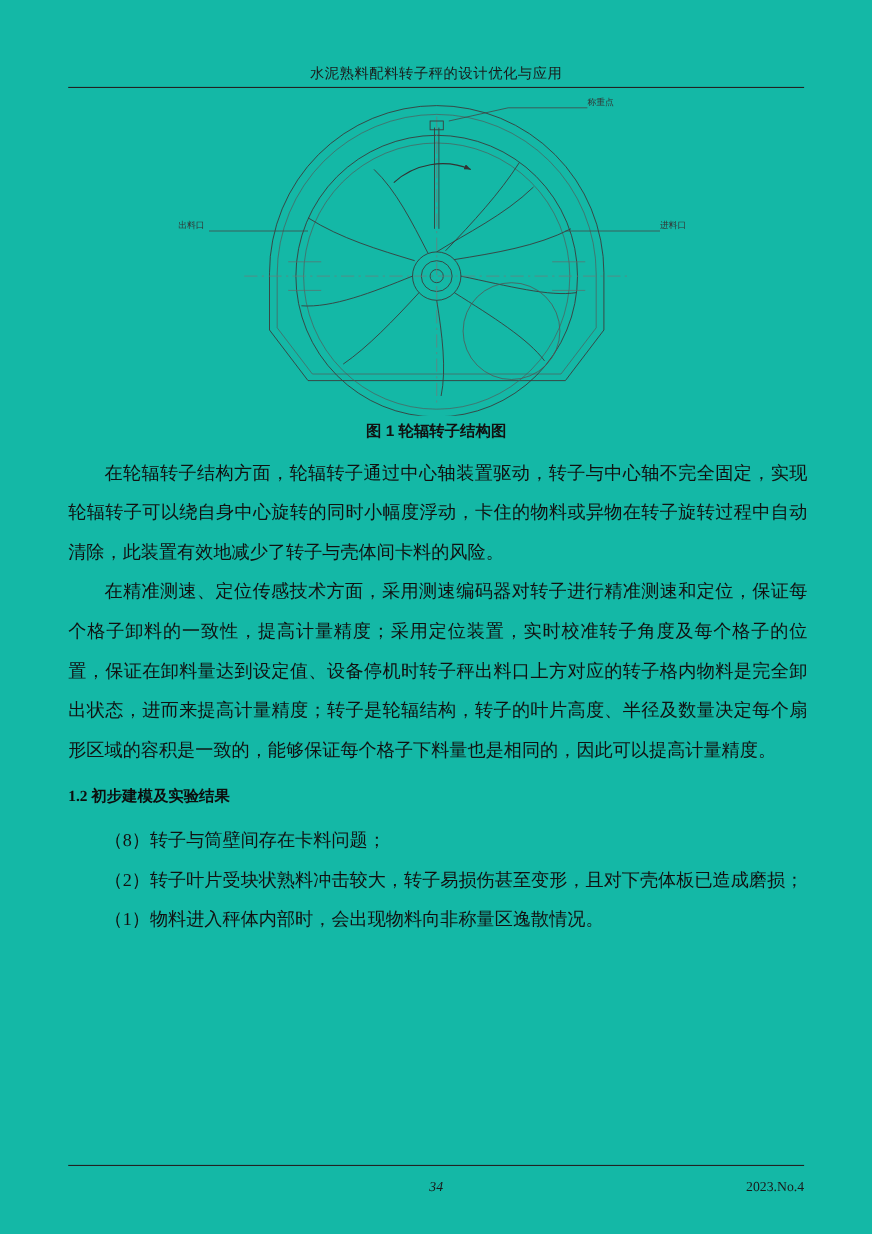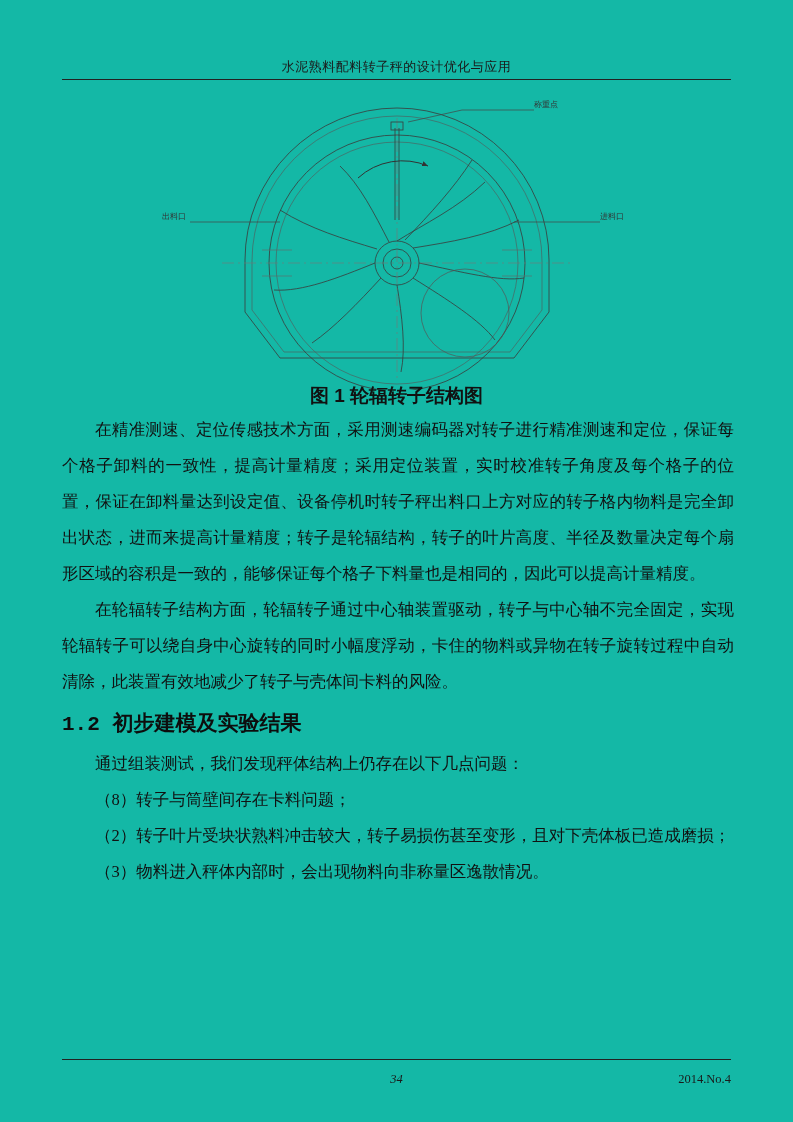--- a/index.html
+++ b/index.html
@@ -31,36 +31,36 @@
   .header-rule {
     position: absolute;
     top: 79px;
     left: 62px;
     width: 669px;
     border-top: 1.3px solid #222;
   }
   
   .figure-area {
     position: absolute;
-    top: 100px;
+    top: 88px;
     left: 62px;
     width: 669px;
     height: 290px;
   }
   .figure-svg {
     display: block;
     margin: 0 auto;
   }
   .figure-caption {
     position: absolute;
     top: 383px;
     left: 62px;
     width: 669px;
     text-align: center;
-    font-size: 19px;
+    font-size: 14px;
     font-weight: bold;
     font-family: "Liberation Sans", sans-serif;
     color: #111;
   }
   
   .body {
     position: absolute;
     top: 412px;
     left: 62px;
     width: 672px;
@@ -68,23 +68,23 @@
   .para {
     font-size: 16.5px;
     line-height: 36px;
     text-align: justify;
     text-justify: inter-ideograph;
     margin: 0;
     text-indent: 2em;
     color: #111;
   }
   .heading {
-    font-size: 21px;
+    font-size: 14px;
     font-weight: bold;
-    font-family: Liberation Mono, monospace;
+    font-family: Liberation Serif, serif;
     line-height: 38px;
     margin: 6px 0 2px 0;
     color: #0d0d0d;
   }
   
   .footer-rule {
     position: absolute;
     bottom: 62px;
     left: 62px;
     width: 669px;
@@ -180,28 +180,27 @@
       </g>
       <text class="lbl" x="372" y="7" text-anchor="start">称重点</text>
       <text class="lbl" x="0" y="119" text-anchor="start">出料口</text>
       <text class="lbl" x="438" y="119" text-anchor="start">进料口</text>
     </svg>
   </div>
 
   <div class="figure-caption">图 1  轮辐转子结构图</div>
 
   <div class="body">
+    <p class="para">在轮辐转子结构方面，轮辐转子通过中心轴装置驱动，转子与中心轴不完全固定，实现轮辐转子可以绕自身中心旋转的同时小幅度浮动，卡住的物料或异物在转子旋转过程中自动清除，此装置有效地减少了转子与壳体间卡料的风险。</p>
     <p class="para">在精准测速、定位传感技术方面，采用测速编码器对转子进行精准测速和定位，保证每个格子卸料的一致性，提高计量精度；采用定位装置，实时校准转子角度及每个格子的位置，保证在卸料量达到设定值、设备停机时转子秤出料口上方对应的转子格内物料是完全卸出状态，进而来提高计量精度；转子是轮辐结构，转子的叶片高度、半径及数量决定每个扇形区域的容积是一致的，能够保证每个格子下料量也是相同的，因此可以提高计量精度。</p>
-    <p class="para">在轮辐转子结构方面，轮辐转子通过中心轴装置驱动，转子与中心轴不完全固定，实现轮辐转子可以绕自身中心旋转的同时小幅度浮动，卡住的物料或异物在转子旋转过程中自动清除，此装置有效地减少了转子与壳体间卡料的风险。</p>
     <div class="heading">1.2  初步建模及实验结果</div>
-    <p class="para">通过组装测试，我们发现秤体结构上仍存在以下几点问题：</p>
     <p class="para">（8）转子与筒壁间存在卡料问题；</p>
     <p class="para">（2）转子叶片受块状熟料冲击较大，转子易损伤甚至变形，且对下壳体板已造成磨损；</p>
-    <p class="para">（3）物料进入秤体内部时，会出现物料向非称量区逸散情况。</p>
+    <p class="para">（1）物料进入秤体内部时，会出现物料向非称量区逸散情况。</p>
   </div>
 
   <div class="footer-rule"></div>
   <div class="footer">
     <span class="footer-page">34</span>
-    <span class="footer-issue">2014.No.4</span>
+    <span class="footer-issue">2023.No.4</span>
   </div>
 
 </div>
 
 </body></html>

